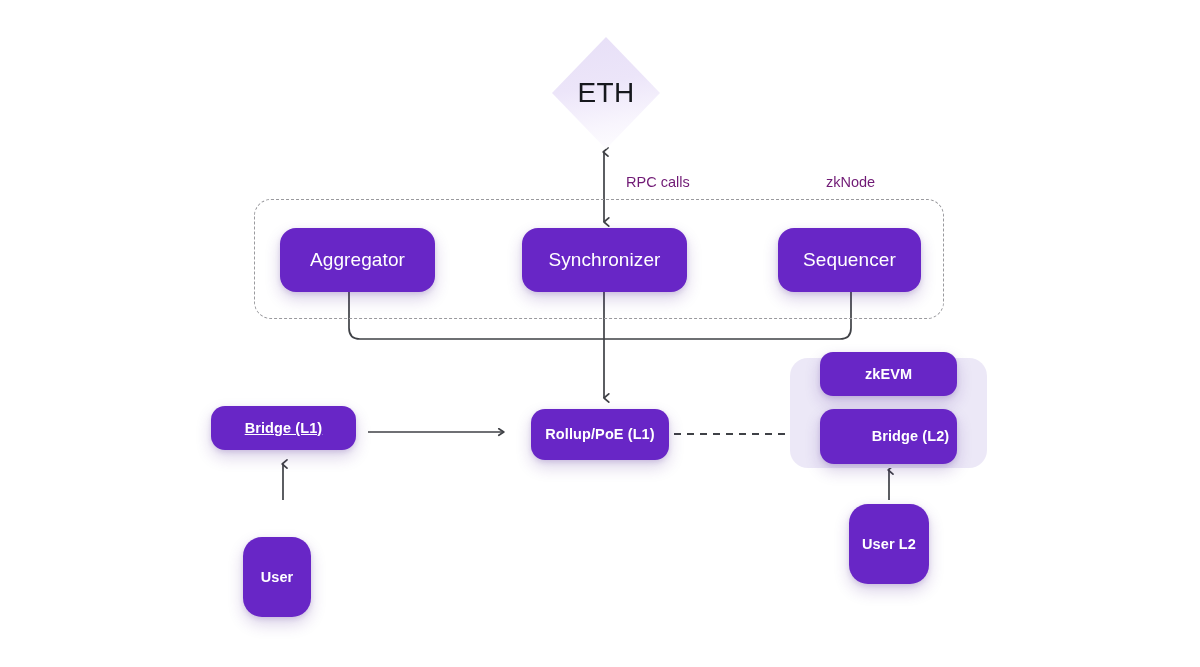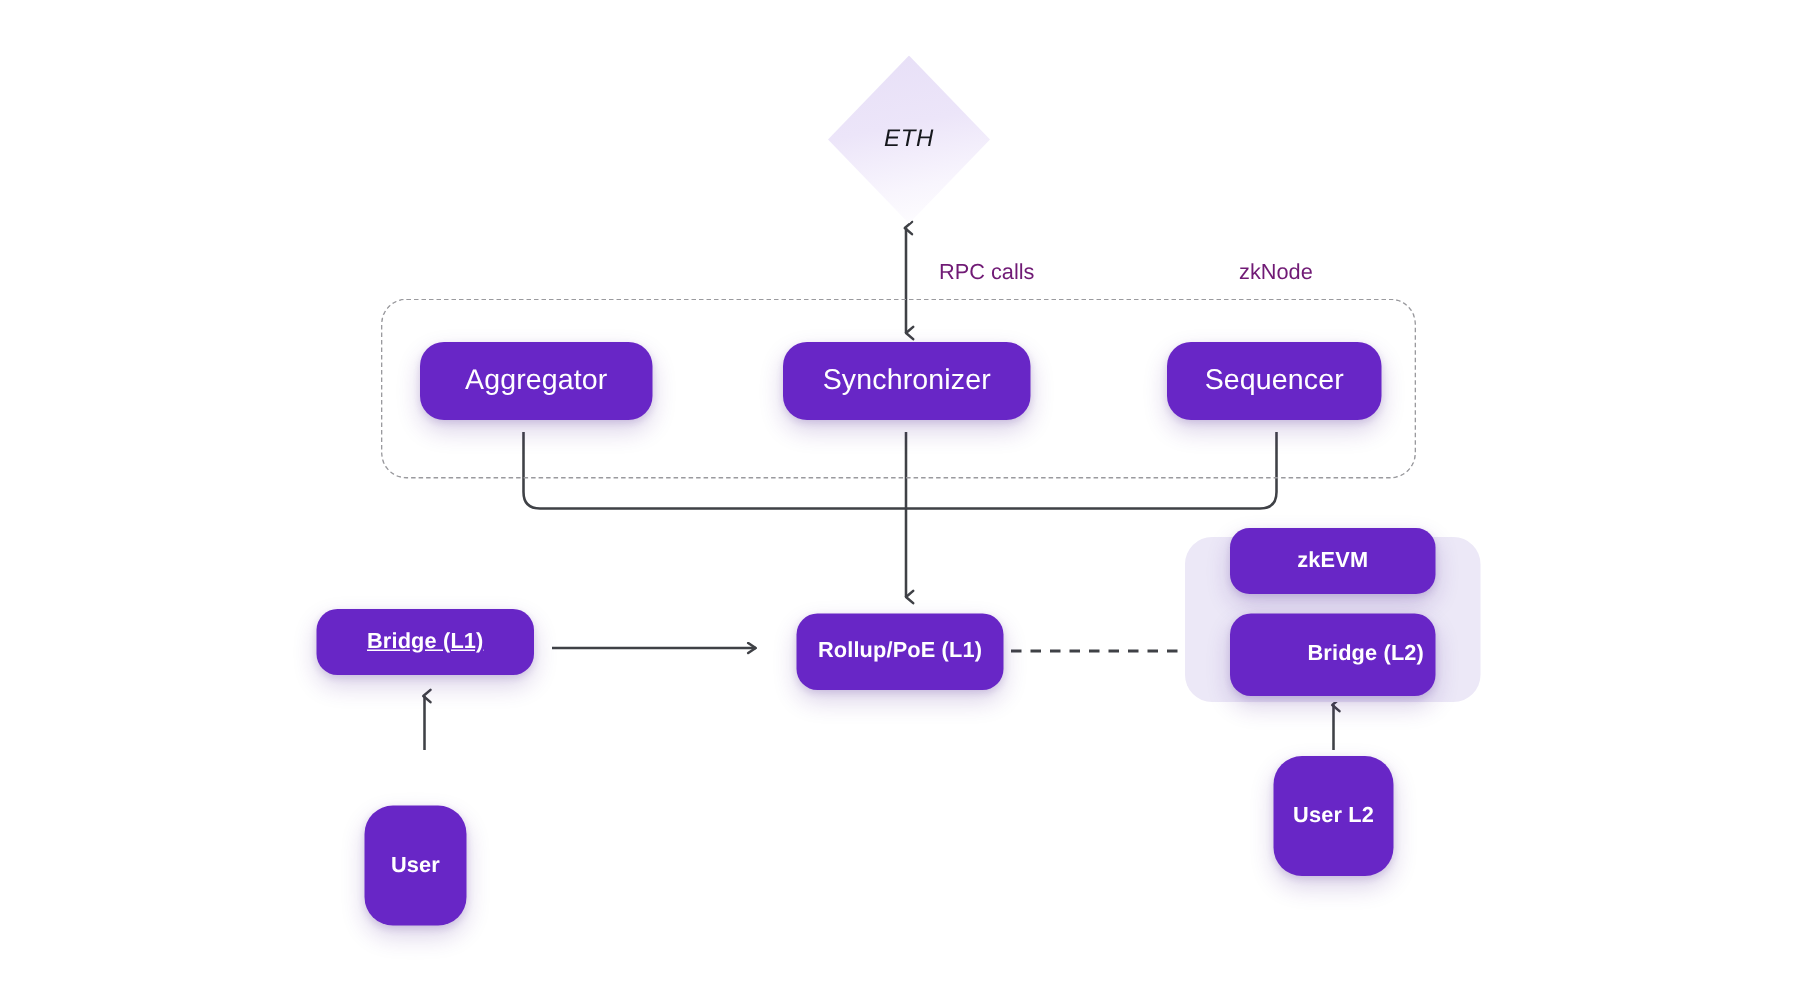--- a/index.html
+++ b/index.html
@@ -33,24 +33,23 @@
     inset: 0;
     background: linear-gradient(168deg, #e7dff7 0%, #ece5f9 42%, #f8f5fd 74%, #ffffff 100%);
     clip-path: polygon(50% 0%, 100% 50%, 50% 100%, 0% 50%);
   }
   .eth-label {
     position: absolute;
     inset: 0;
     display: flex;
     align-items: center;
     justify-content: center;
-    font-size: 16px;
+    font-size: 28px;
     color: #16181d;
     letter-spacing: .4px;
-    font-style: italic;
   }
 
   
   .zknode-box {
     position: absolute;
     left: 254px; top: 199px;
     width: 690px; height: 120px;
     border: 1.6px dashed #9a9a9e;
     border-radius: 17px;
     background: transparent;
@@ -63,21 +62,21 @@
     align-items: center;
     justify-content: center;
     background: #6826c6;
     color: #ffffff;
     border-radius: 16px;
     box-shadow: 0 7px 16px rgba(70, 25, 140, .20), 0 2px 5px rgba(70,25,140,.14);
     text-align: center;
     line-height: 1.15;
   }
   .node.top {
-    height: 52px;
+    height: 64px;
     font-size: 19px;
     font-weight: 400;
     letter-spacing: .1px;
   }
   .node.small {
     font-size: 14.5px;
     font-weight: 700;
     letter-spacing: .1px;
     border-radius: 14px;
   }

